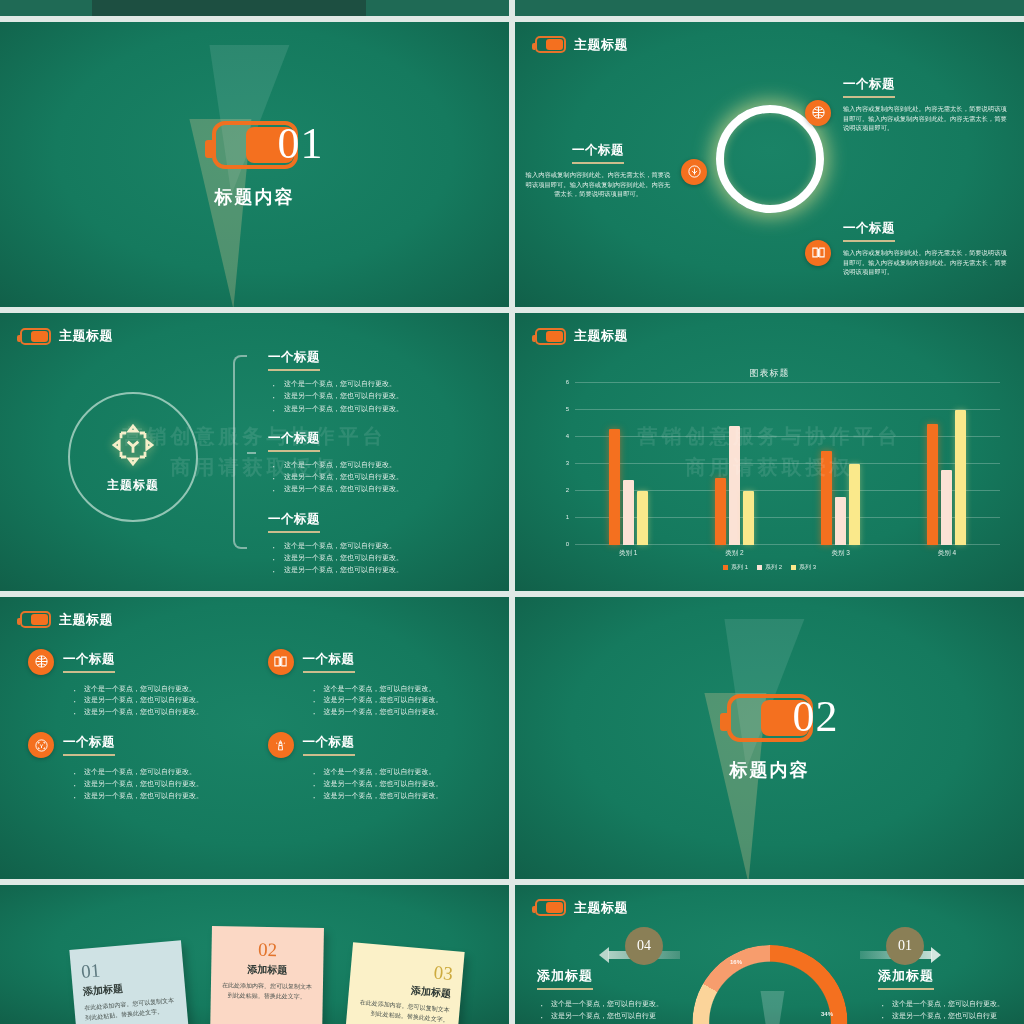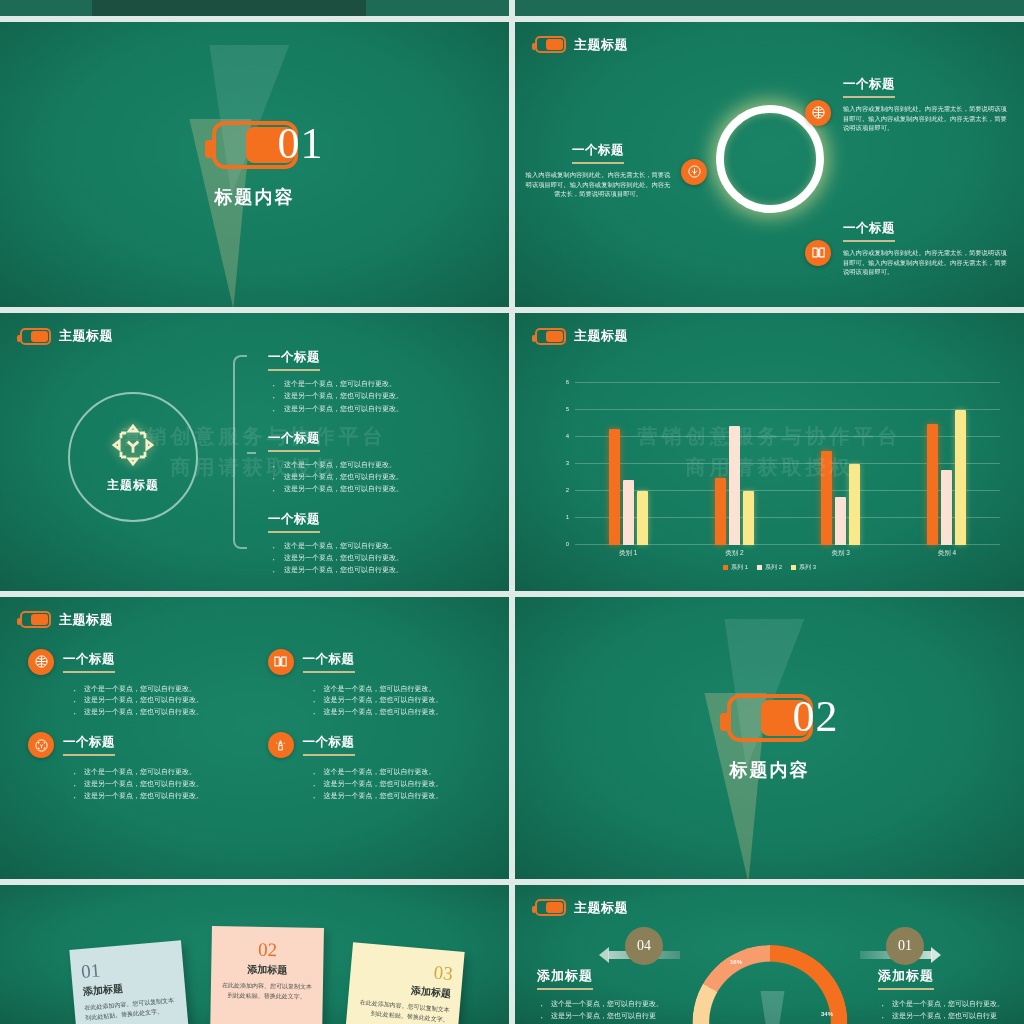--- a/index.html
+++ b/index.html
@@ -358,20 +358,21 @@
             <i></i>
           </span>
         <span class="hdr-txt">主题标题</span>
       </div>
 
       <div class="wm">
         <span>营销创意服务与协作平台</span>
         <span>商用请获取授权</span>
       </div>
 
+      <div class="charttitle">图表标题</div>
       <div class="plot">
         <div class="gridlines" id="gridlines">
             <div class="gl" style="bottom: 0%;">
               <span class="ytick" style="bottom: auto; top: 0px;">0</span>
             </div>
             <div class="gl" style="bottom: 16.6667%;">
               <span class="ytick" style="bottom: auto; top: 0px;">1</span>
             </div>
             <div class="gl" style="bottom: 33.3333%;">
               <span class="ytick" style="bottom: auto; top: 0px;">2</span>

